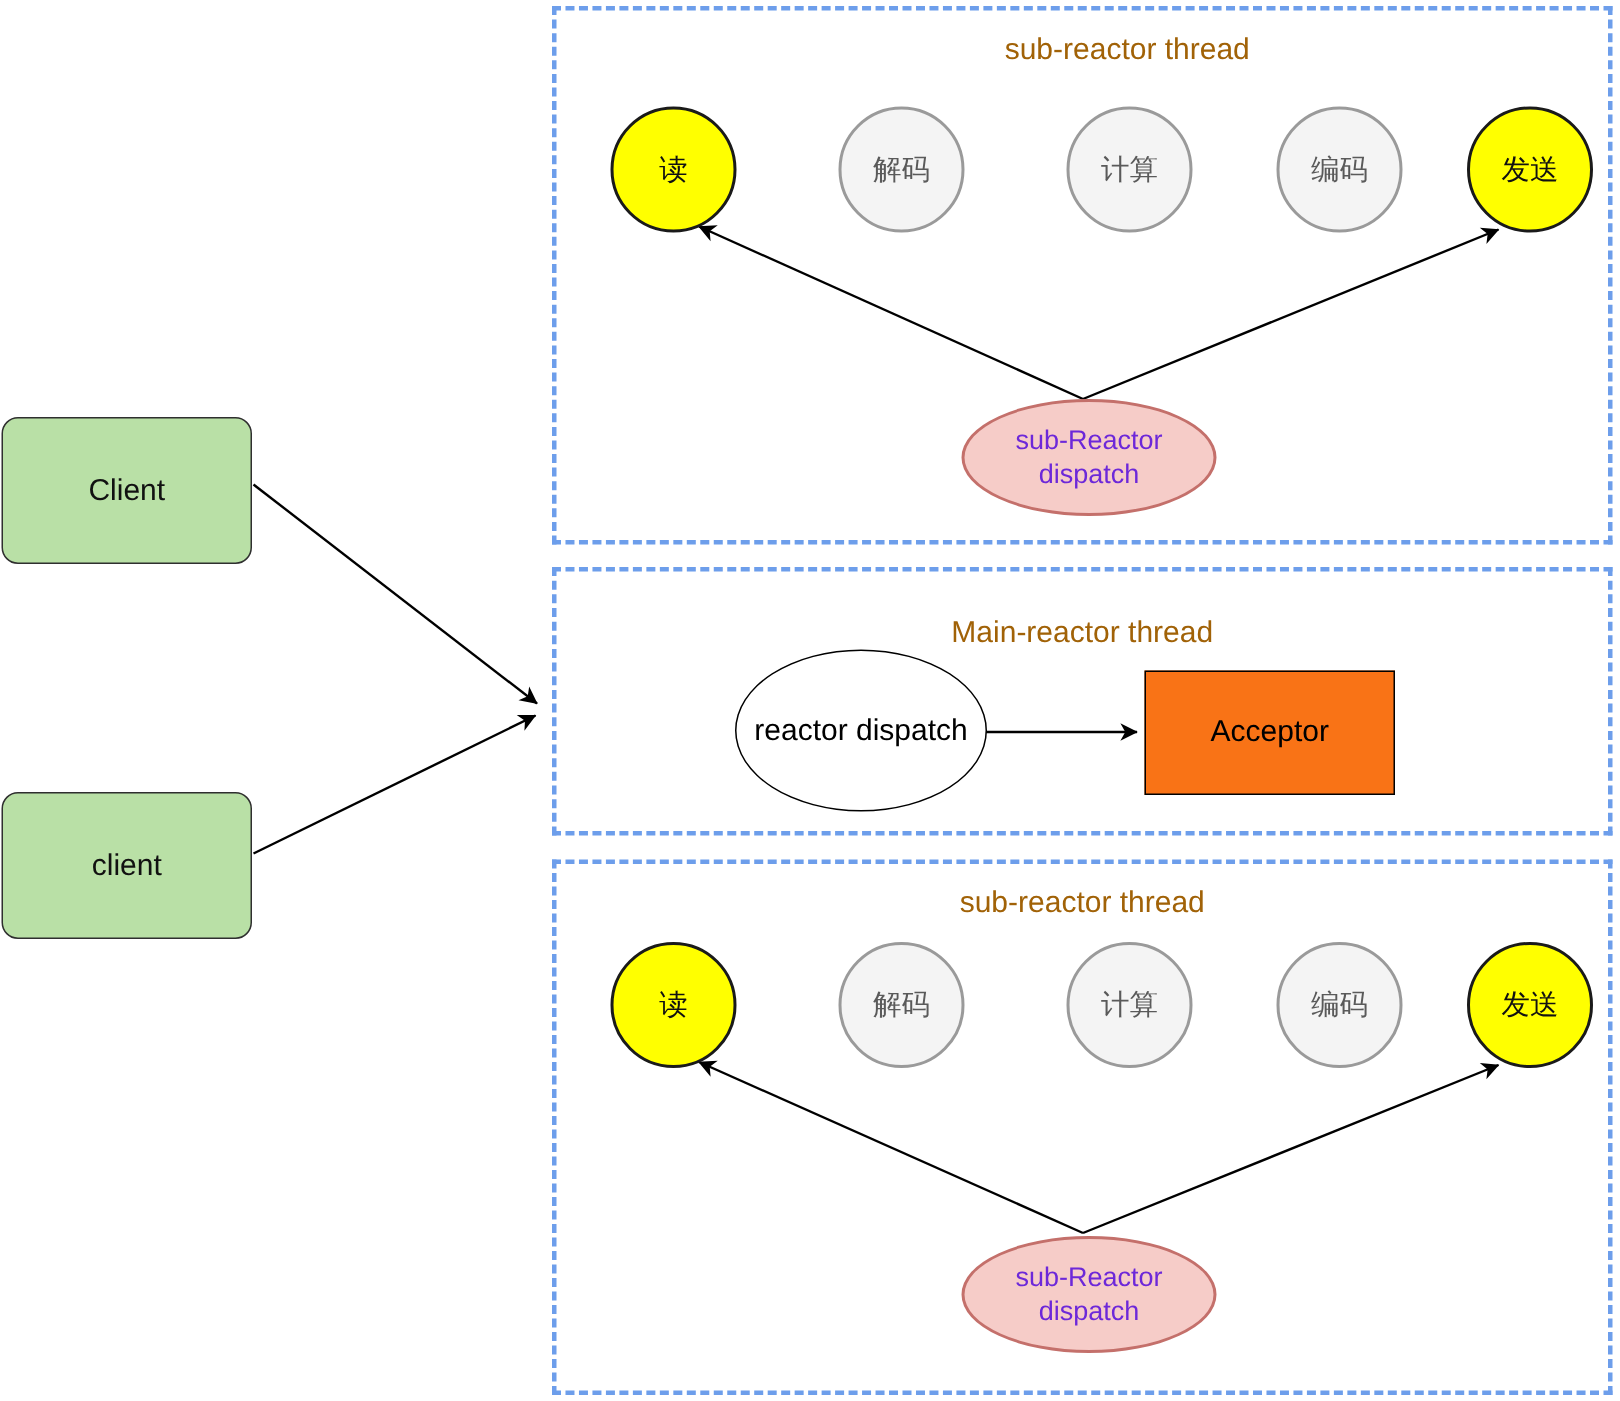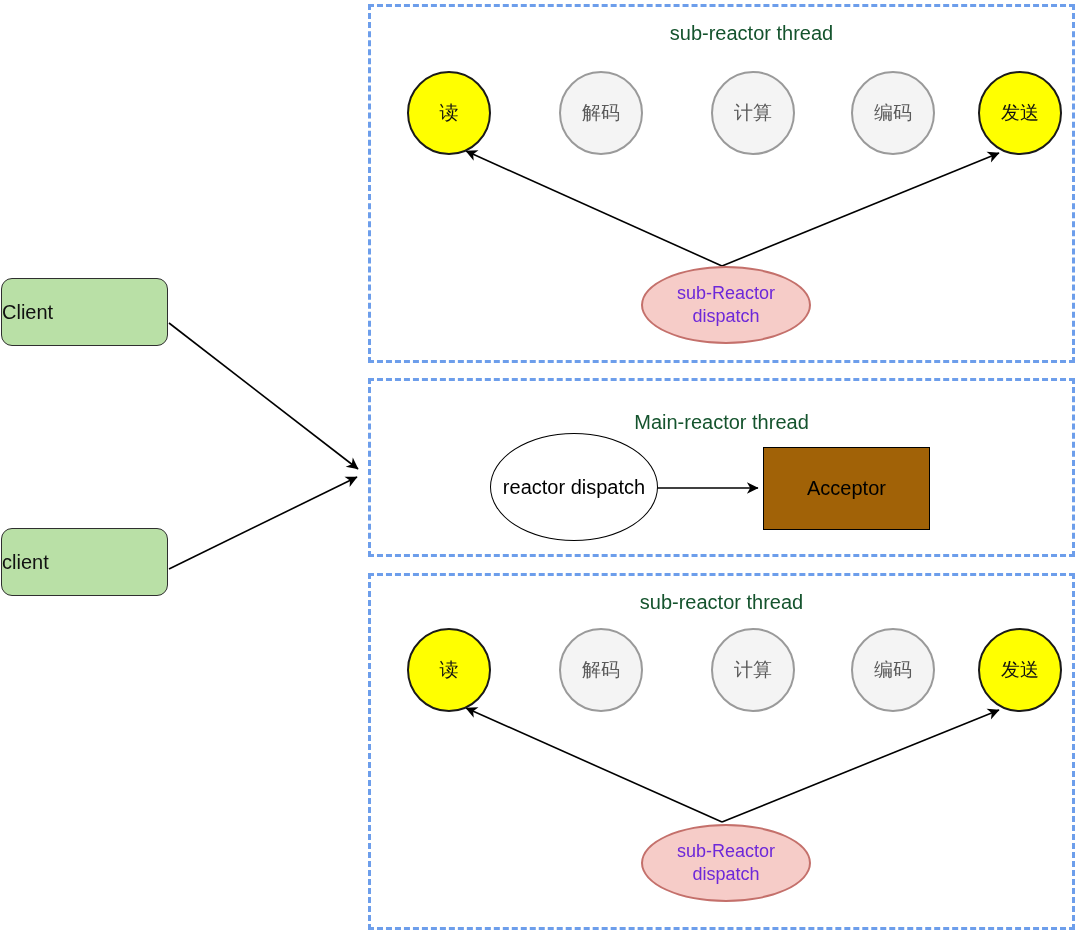--- a/index.html
+++ b/index.html
@@ -11,21 +11,21 @@
   .connectors{position:absolute;left:0;top:0;width:1080px;height:934px;pointer-events:none;}
 
   
   .panel{position:absolute;border:3px dashed #6d9eeb;background:transparent;}
   #panel-sub-top{left:368px;top:4px;width:707px;height:359px;}
   #panel-main{left:368px;top:378px;width:707px;height:179px;}
   #panel-sub-bottom{left:368px;top:573px;width:707px;height:357px;}
 
   .panel-title{
     position:absolute;left:0;right:0;text-align:center;
-    font-size:20px;line-height:22px;color:#14532d;white-space:nowrap;
+    font-size:20px;line-height:22px;color:#a16207;white-space:nowrap;
   }
   #panel-sub-top .panel-title{top:15px;left:60px;}
   #panel-main .panel-title{top:30px;}
   #panel-sub-bottom .panel-title{top:15px;}
 
   
   .stage{
     position:absolute;width:84px;height:84px;border-radius:50%;
     display:flex;align-items:center;justify-content:center;
     font-size:19px;white-space:nowrap;
@@ -52,29 +52,29 @@
 
   
   .reactor-ellipse{
     position:absolute;left:119px;top:52px;width:168px;height:108px;border-radius:50%;
     background:#ffffff;border:1.5px solid #000;
     display:flex;align-items:center;justify-content:center;
     font-size:20px;white-space:nowrap;
   }
   .acceptor-rect{
     position:absolute;left:392px;top:66px;width:167px;height:83px;
-    background:#a16207;border:1.5px solid #000;
+    background:#f97316;border:1.5px solid #000;
     display:flex;align-items:center;justify-content:center;font-size:20px;text-align:center;
   }
 
   
   .client-box{
-    position:absolute;left:1px;width:167px;height:68px;
+    position:absolute;left:1px;width:167px;height:98px;
     background:#b9e0a6;border:1.5px solid #2f2f2f;border-radius:11px;
-    display:flex;align-items:center;justify-content:flex-start;font-size:20px;color:#111;
+    display:flex;align-items:center;justify-content:center;font-size:20px;color:#111;
   }
   #client-upper{top:278px;}
   #client-lower{top:528px;}
 </style>
 </head>
 <body>
 
 <div class="canvas">
 
   <svg class="connectors" width="1080" height="934" viewBox="0 0 1080 934" xmlns="http://www.w3.org/2000/svg">

